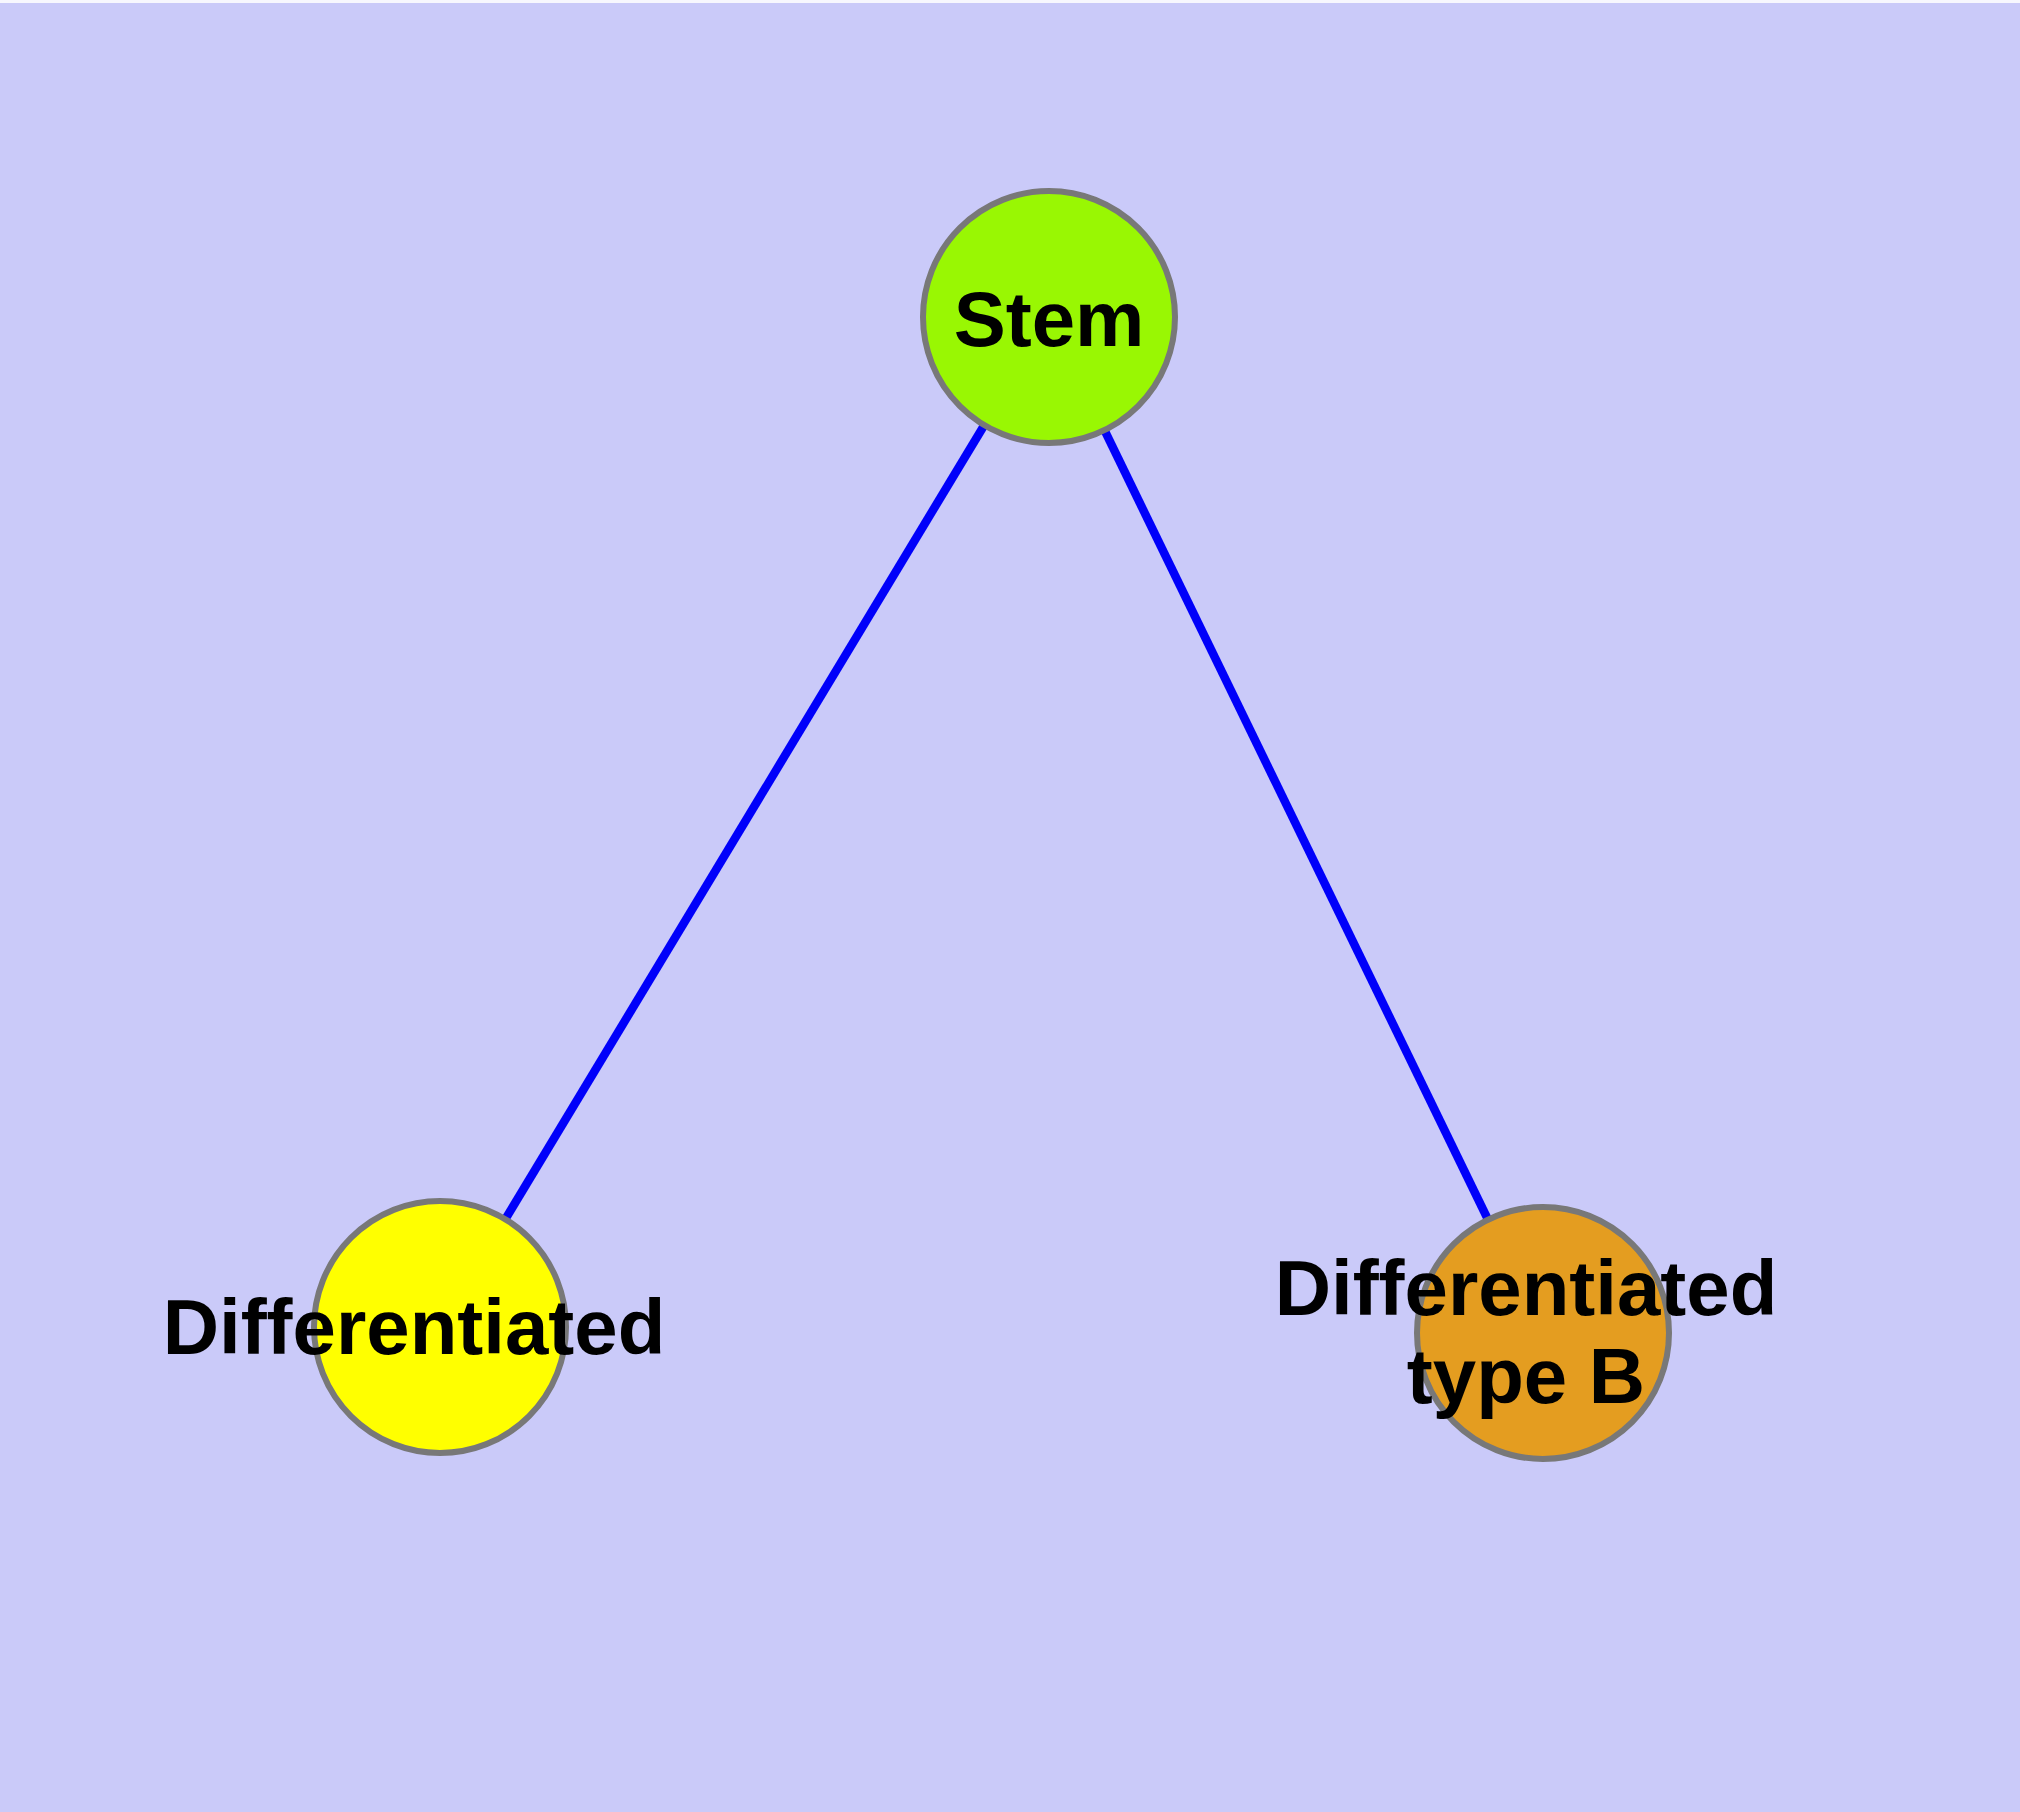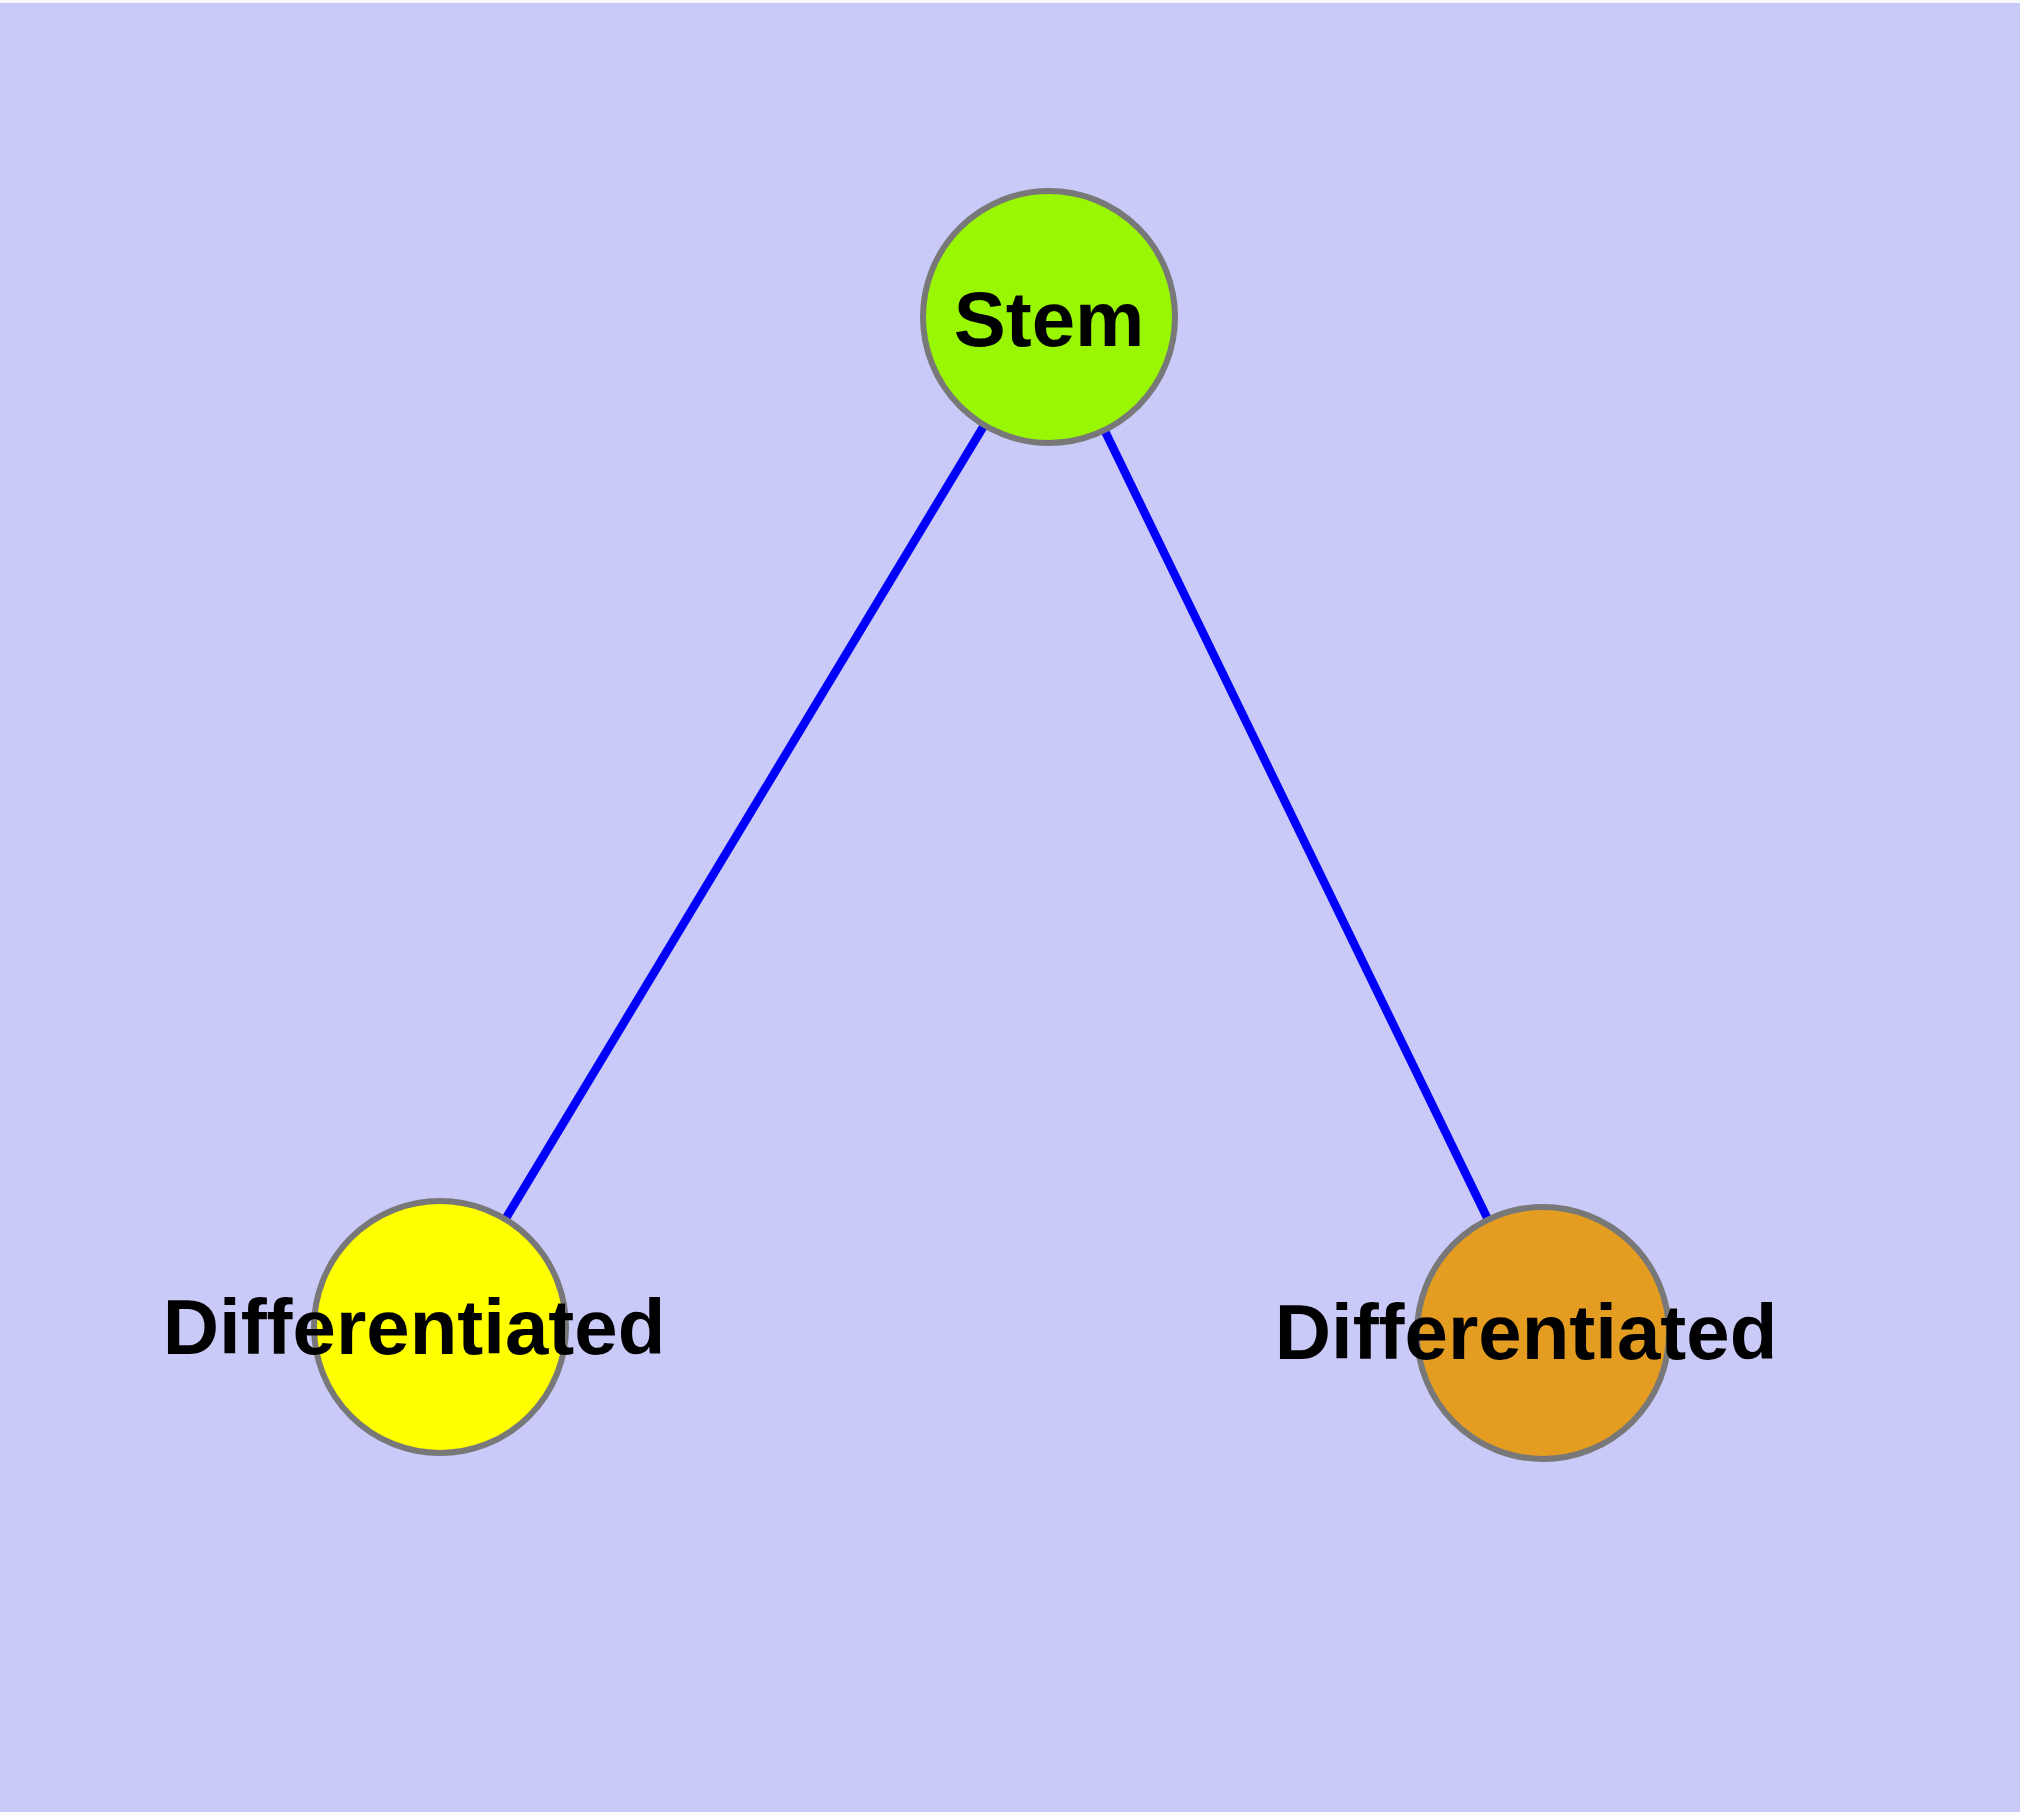--- a/index.html
+++ b/index.html
@@ -69,16 +69,17 @@
   <div class="node-label" style="left: 1049px; top: 319px; color: rgb(0, 0, 0);">
     <span class="line">Stem</span>
   </div>
 
   <div class="node-label" style="left: 414px; top: 1327px; color: rgb(0, 0, 0);">
     <span class="line">Differentiated</span>
   </div>
 
   <div class="node-label" style="left: 1526px; top: 1332px; color: rgb(0, 0, 0);">
     <span class="line">Differentiated</span>
+    <span class="line">type B</span>
   </div>
 
 </div>
 
 
 </body></html>

